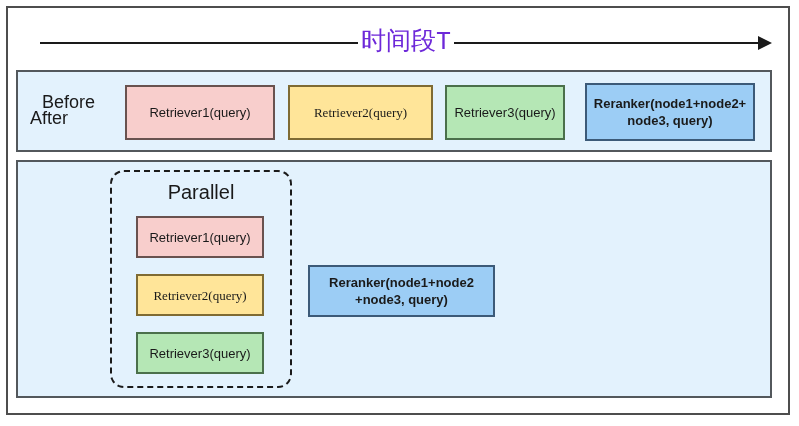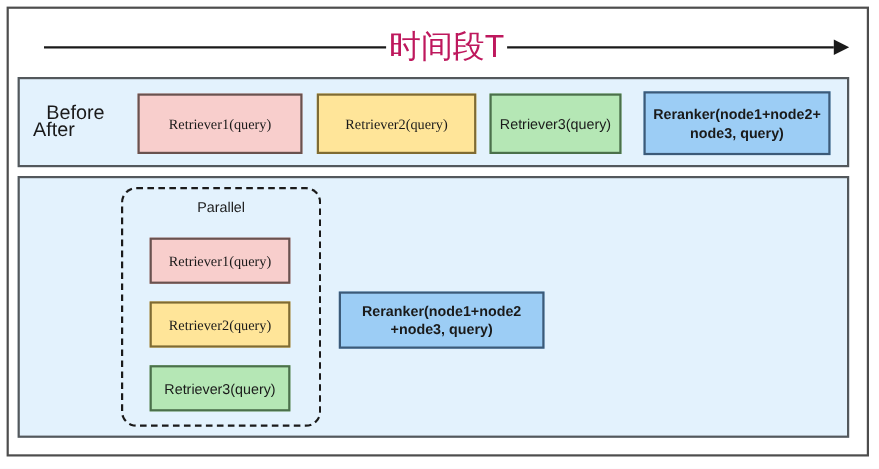--- a/index.html
+++ b/index.html
@@ -40,24 +40,24 @@
     position: absolute;
     left: 0;
     top: 0;
   }
   .timeline-label {
     position: absolute;
     left: 0;
     top: 0;
     width: 732px;
     text-align: center;
-    font-size: 29px;
+    font-size: 25px;
     line-height: 38px;
-    color: #be185d;
-    font-family: Liberation Sans, sans-serif;
+    color: #6d28d9;
+    font-family: Liberation Mono, monospace;
     letter-spacing: 0px;
     white-space: nowrap;
   }
   .timeline-label span {
     background: #ffffff;
     padding: 0 3px;
   }
   
   .panel {
     position: absolute;
@@ -98,21 +98,21 @@
     border: 2px solid #3c3c3c;
     display: flex;
     align-items: center;
     justify-content: center;
     text-align: center;
     font-size: 13px;
     line-height: 17px;
     color: #1a1a1a;
     padding: 2px 4px;
   }
-  .box.pink   { background: #f8cecc; border-color: #69524f; font-family: Liberation Serif, serif; }
+  .box.pink   { background: #f8cecc; border-color: #69524f; }
   .box.yellow { background: #ffe599; border-color: #7f6b33; font-family: Liberation Serif, serif; }
   .box.green  { background: #b5e7b5; border-color: #4b704b; }
   .box.blue   { background: #9ccdf5; border-color: #3c5a78; font-weight: bold; }
 
   
   .b-r1 { left: 125px; top: 85px;  width: 150px; height: 55px; }
   .b-r2 { left: 288px; top: 85px;  width: 145px; height: 55px; }
   .b-r3 { left: 445px; top: 85px;  width: 120px; height: 55px; }
   .b-rr { left: 585px; top: 83px;  width: 170px; height: 58px; }
 
@@ -127,21 +127,21 @@
     border-radius: 14px;
     box-sizing: border-box;
     background: transparent;
   }
   .parallel-title {
     position: absolute;
     left: 110px;
     top: 181px;
     width: 182px;
     text-align: center;
-    font-size: 13px;
+    font-size: 20px;
     color: #1a1a1a;
   }
 
   
   .a-r1 { left: 136px; top: 216px; width: 128px; height: 42px; }
   .a-r2 { left: 136px; top: 274px; width: 128px; height: 42px; }
   .a-r3 { left: 136px; top: 332px; width: 128px; height: 42px; }
   .a-rr { left: 308px; top: 265px; width: 187px; height: 52px; }
 </style>
 </head>

